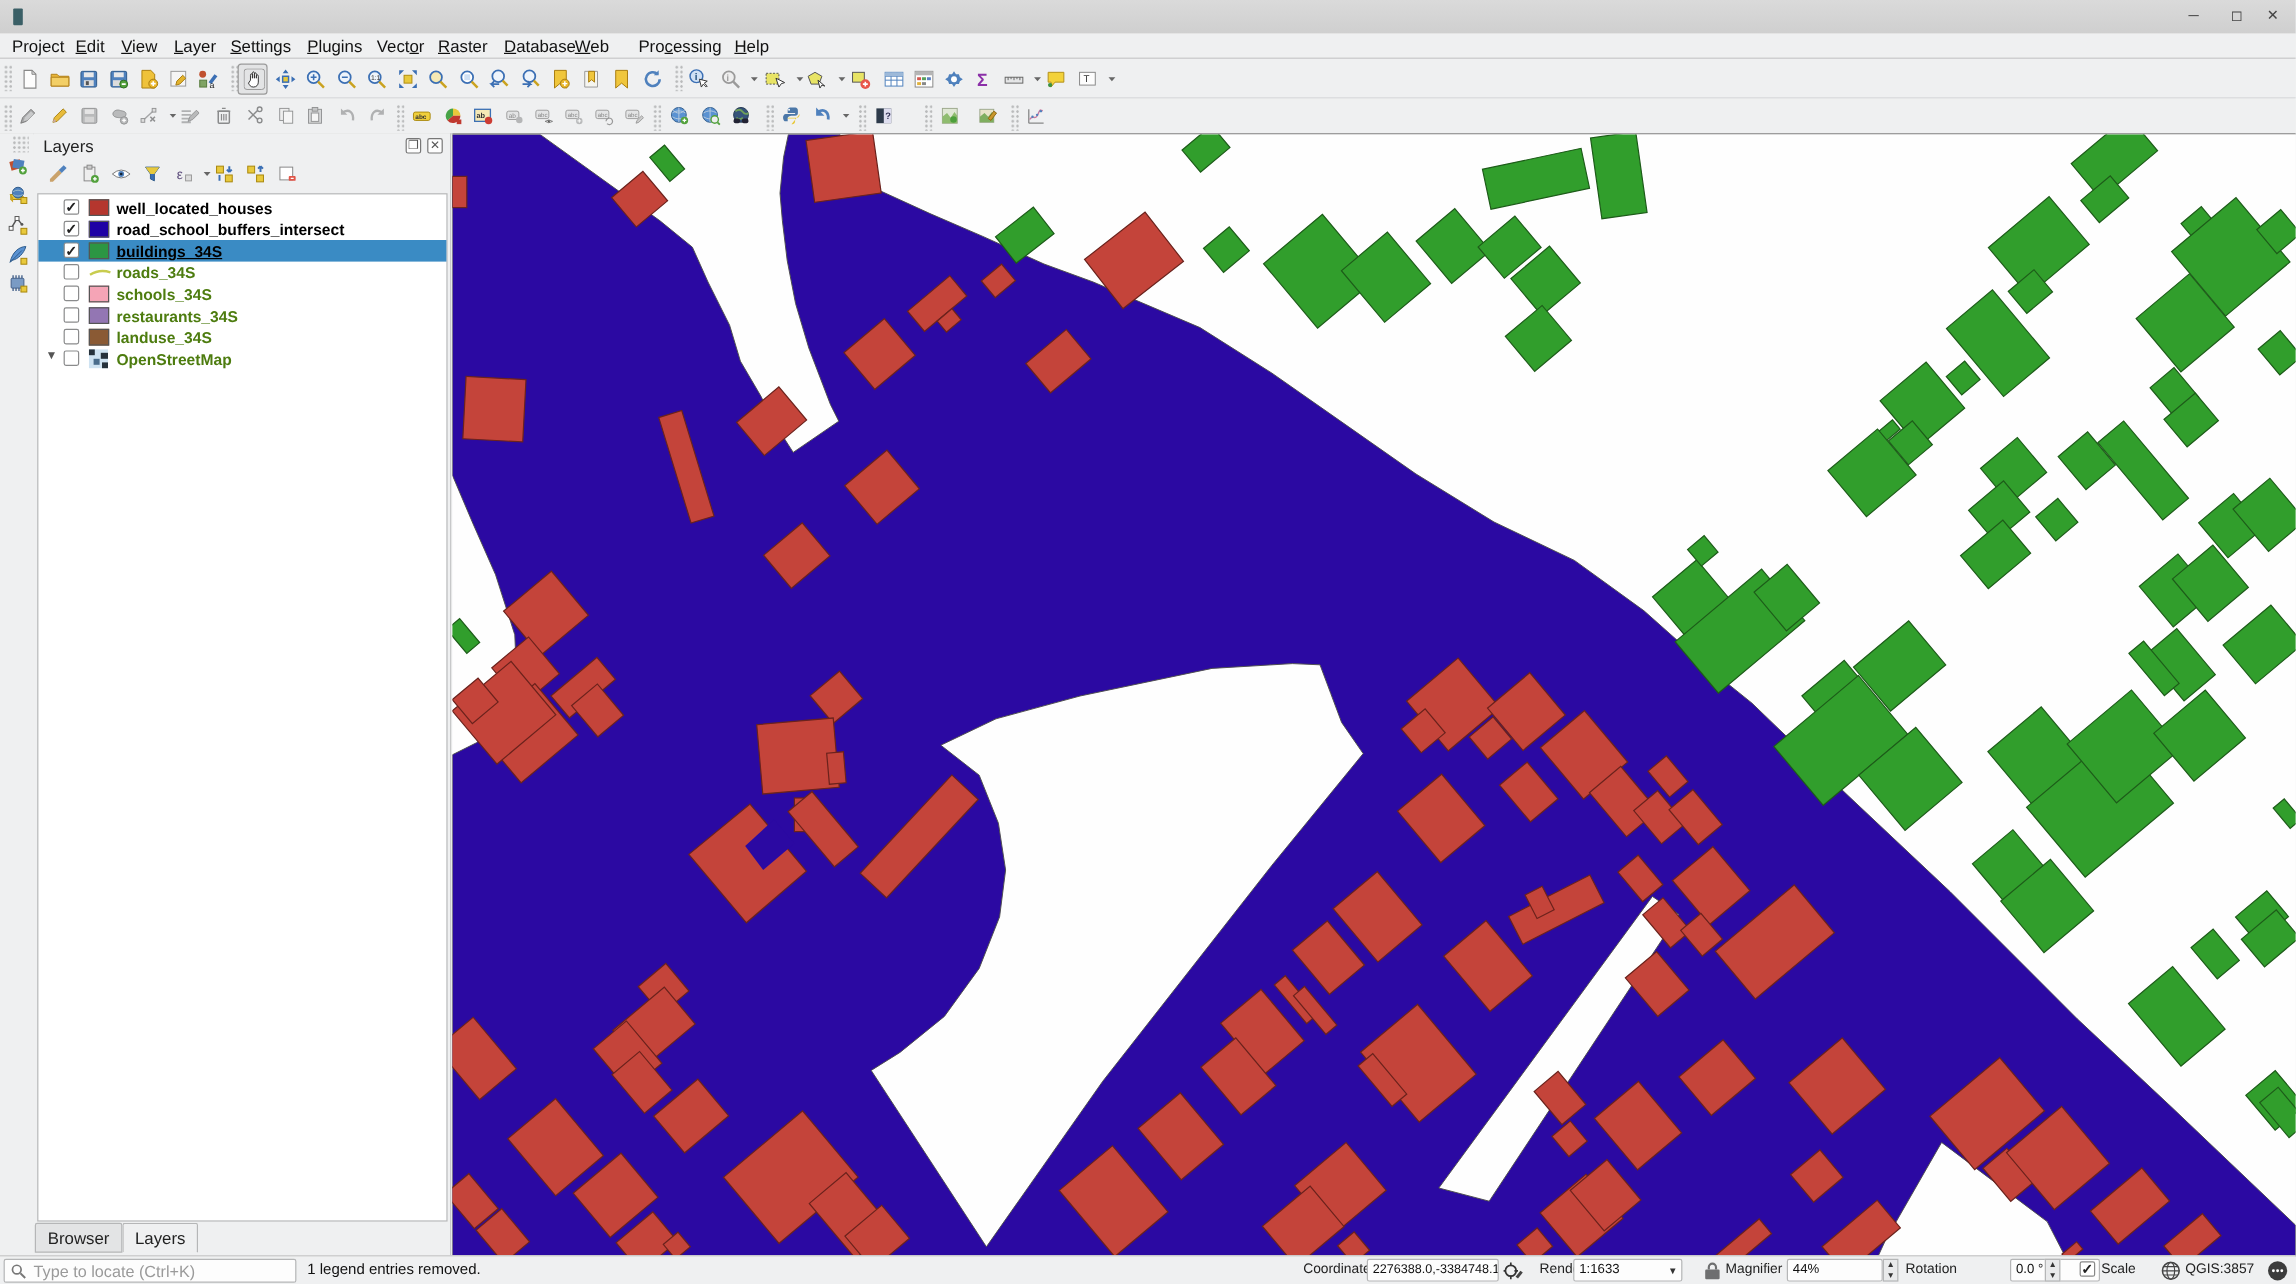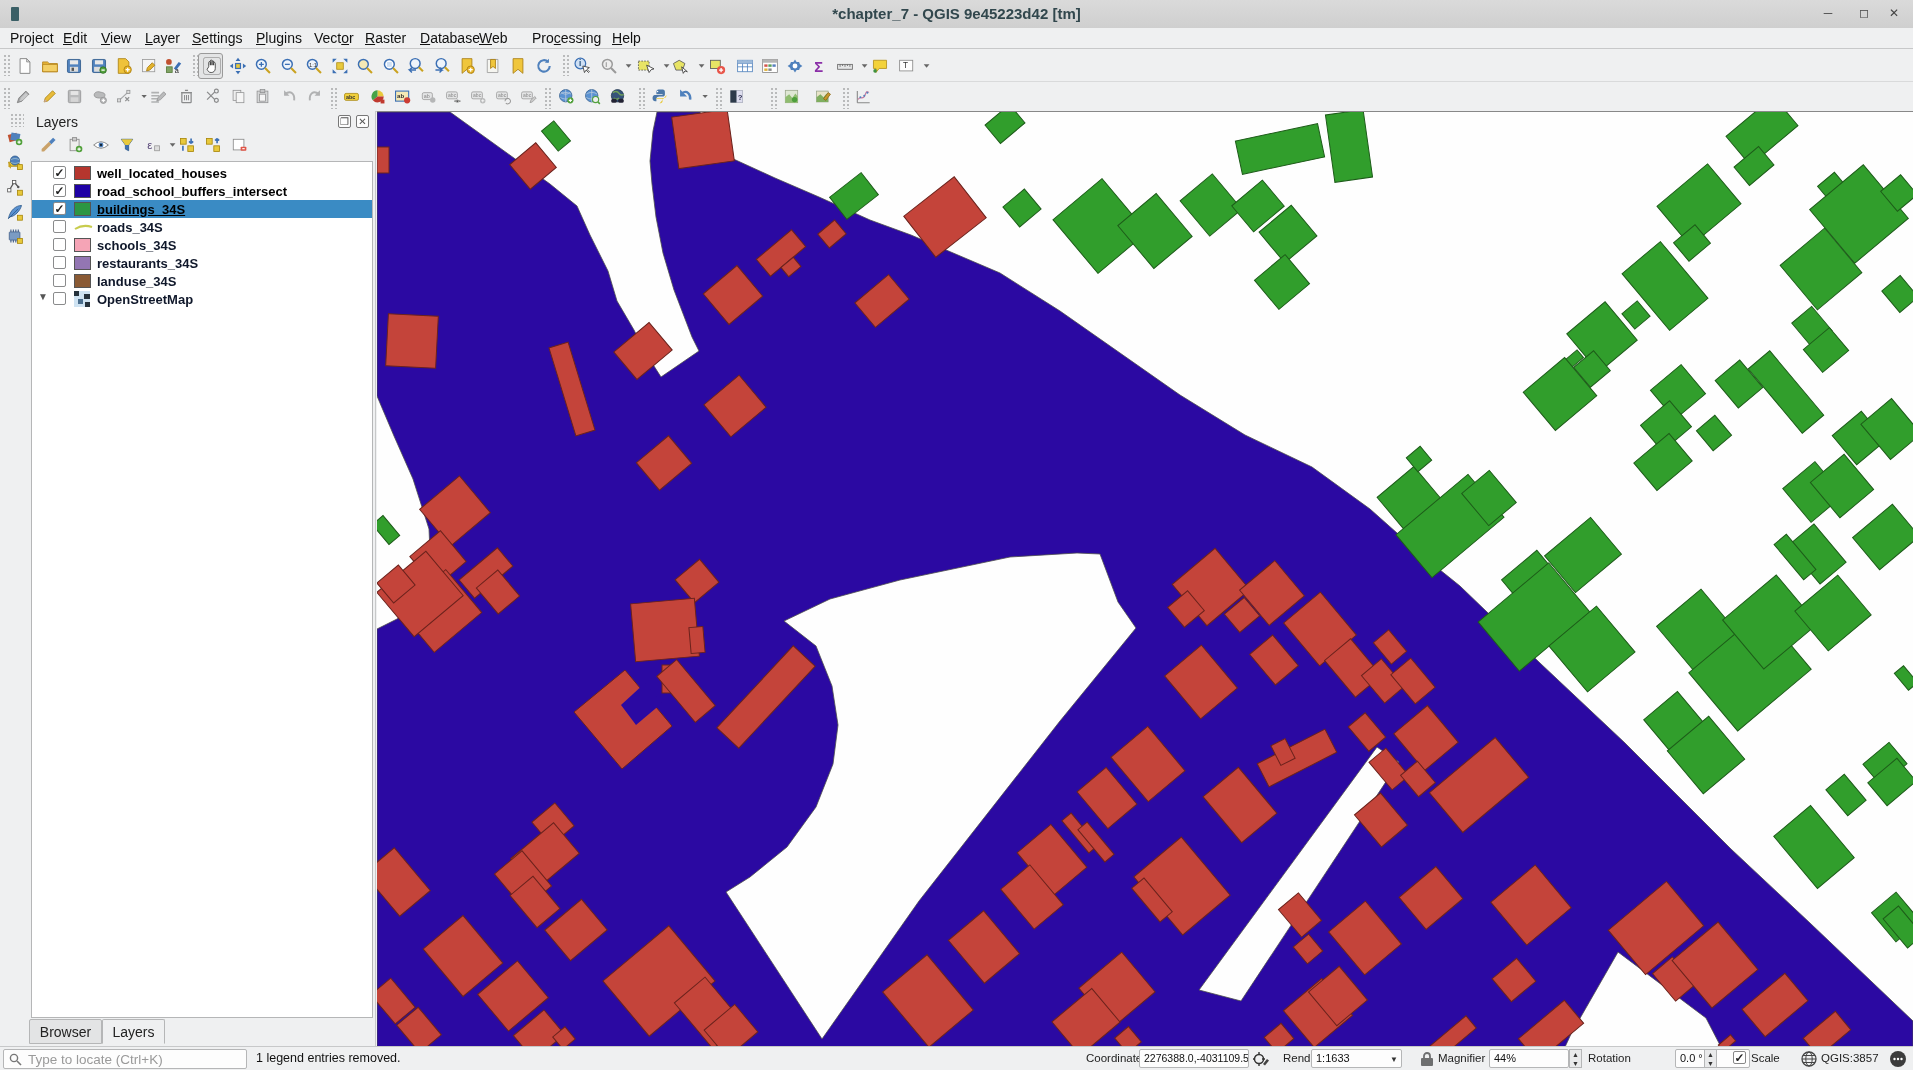--- a/index.html
+++ b/index.html
@@ -22,34 +22,33 @@
 #panel{position:absolute;left:28px;top:111px;width:348px;height:935px;background:#eff0f1;border-right:1px solid #c7c8c9}
 #ptitle{position:absolute;left:8px;top:3px;font-size:14px;color:#222}
 .pbtn{position:absolute;top:4px;width:13px;height:13px;border:1px solid #777;border-radius:2px;color:#555;font-size:10px;line-height:12px;text-align:center;background:#fdfdfd}
 #ptools{position:absolute;left:4px;top:22px;height:26px}
 #tree{position:absolute;left:3px;top:50px;width:342px;height:857px;background:#fff;border:1px solid #b5b6b7;font-size:13px}
 .trow{position:absolute;left:0;width:340px;height:18px}
 .trow .cb{position:absolute;left:21px;top:2px;width:13px;height:13px;border:1px solid #8a8b8c;background:#fff;border-radius:2px;font-size:12px;line-height:12px;text-align:center;color:#222;font-weight:bold}
 .trow .sw{position:absolute;left:42px;top:2px;width:17px;height:14px;border:1px solid #555}
 .trow .lbl{position:absolute;left:65px;top:2px;white-space:nowrap}
 .bold{font-weight:bold;color:#000}
-.dis{color:#0f172a;font-weight:bold}
+.dis{color:#4d7c0f;font-weight:bold}
 #tabs{position:absolute;left:0px;top:908px;height:26px}
 .tab{position:absolute;top:0;height:25px;border:1px solid #b5b6b7;background:#e3e4e5;font-size:14px;color:#222;text-align:center;padding-top:4px;border-radius:2px 2px 0 0}
 #statusbar{position:absolute;left:0;top:1046px;width:1913px;height:24px;background:#eff0f1;border-top:1px solid #c7c8c9;font-size:12px;color:#222}
 #locate{position:absolute;left:3px;top:2px;width:244px;height:20px;background:#fdfdfd;border:1px solid #b5b6b7;border-radius:2px;color:#9a9a9a;padding:2px 4px 0 24px;font-size:13.5px}
 .sbx{position:absolute;top:2px;height:19px;background:#fdfdfd;border:1px solid #b5b6b7;border-radius:2px;padding:2px 4px 0 4px;font-size:11px;color:#111;white-space:nowrap;overflow:hidden}
 .slbl{position:absolute;top:5px;color:#222;font-size:11.5px}
 .spin{position:absolute;width:13px;height:19px;top:2px;background:#e9eaeb;border:1px solid #b5b6b7;font-size:7px;color:#333;text-align:center;line-height:9px}
 #canvas{position:absolute;left:377px;top:111px;width:1536px;height:935px;background:#fefefe;border-top:1px solid #888;}
 </style></head>
 <body>
 <div id="titlebar">
  <div class="ticon"></div>
- <div class="ttext">*chapter_7 - QGIS 9e45223d42 [tm]</div>
  <div class="wbtn" style="right:78px">─</div>
  <div class="wbtn" style="right:42px">◻</div>
  <div class="wbtn" style="right:12px">✕</div>
 </div>
 <div id="menubar">
  <span class="mi" style="left:10px">Pro<u>j</u>ect</span>
  <span class="mi" style="left:63px"><u>E</u>dit</span>
  <span class="mi" style="left:101px"><u>V</u>iew</span>
  <span class="mi" style="left:145px"><u>L</u>ayer</span>
  <span class="mi" style="left:192px"><u>S</u>ettings</span>
@@ -702,21 +701,21 @@
 </svg>
   </div>
 <div id="statusbar">
  <div id="locate">Type to locate (Ctrl+K)</div>
  <svg style="position:absolute;left:9px;top:6px" width="13" height="13">
       <circle cx="5" cy="5" r="3.6" fill="none" stroke="#777" stroke-width="1.4"></circle>
       <line x1="8" y1="8" x2="12" y2="12" stroke="#777" stroke-width="1.6"></line>
     </svg>
  <span class="slbl" style="left:256px;color:#111;font-size:12.5px;top:4px">1 legend entries removed.</span>
  <span class="slbl" style="left:1086px">Coordinate</span>
- <div class="sbx" style="left:1139px;width:110px;font-size:10.5px">2276388.0,-4031109.5</div>
+ <div class="sbx" style="left:1139px;width:110px;font-size:10.5px">2276388.0,-3384748.1</div>
  <svg style="position:absolute;left:1253px;top:4px" width="17" height="16">
       <circle cx="6" cy="8" r="4.5" fill="none" stroke="#333" stroke-width="1.5"></circle>
       <path d="M6 1v3M6 12v3M-1 8h3M9 8h3" stroke="#333" stroke-width="1.4"></path>
       <path d="M10 13l4-5 2 1.5-4 5z" fill="#444"></path>
     </svg>
  <span class="slbl" style="left:1283px">Render</span>
  <div class="sbx" style="left:1311px;width:91px">1:1633<span style="position:absolute;right:3px;top:5px;font-size:8px;color:#333">▼</span></div>
  <svg style="position:absolute;left:1420px;top:4px" width="14" height="16">
       <rect x="1" y="7" width="12" height="8" rx="1" fill="#6e6f70"></rect>
       <path d="M4 7V5a3 3 0 0 1 6 0v2" fill="none" stroke="#6e6f70" stroke-width="1.8"></path>

